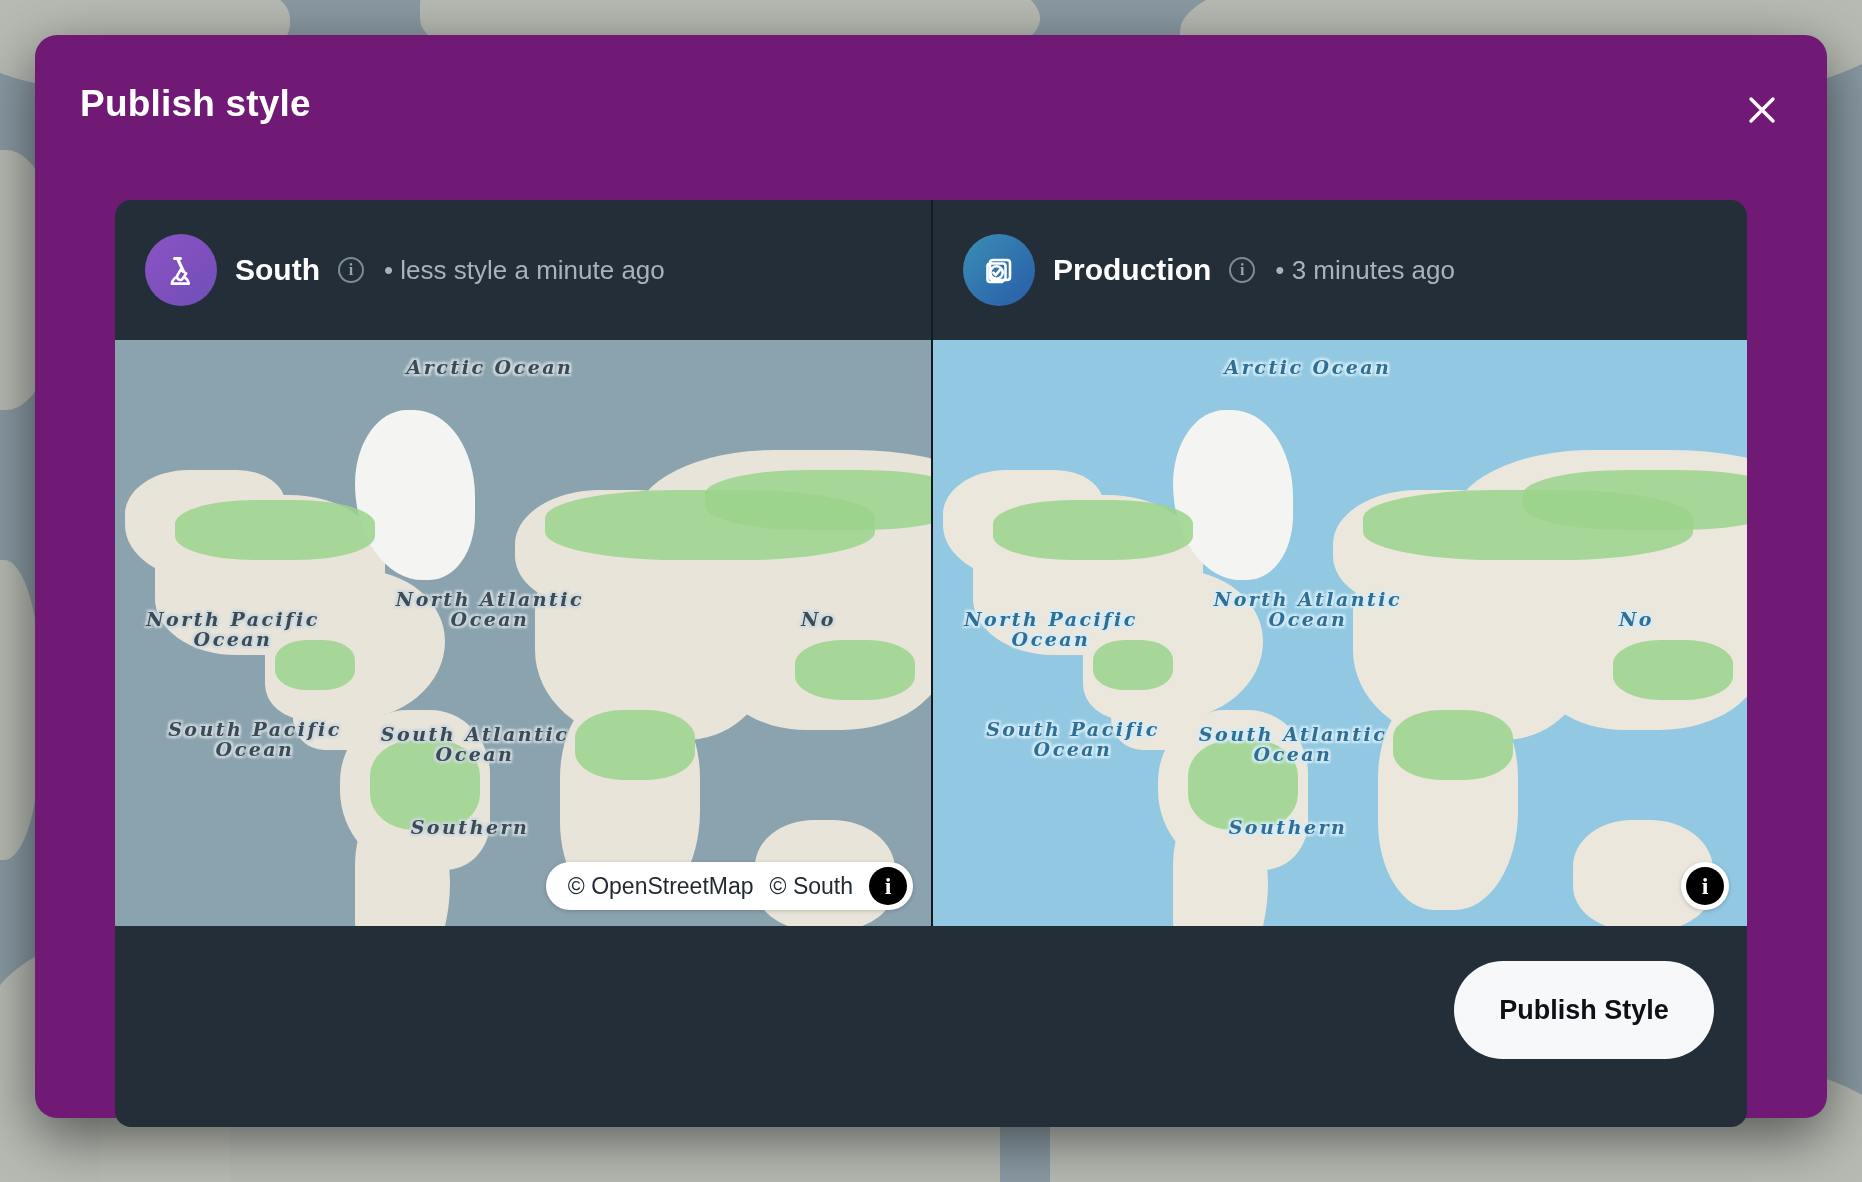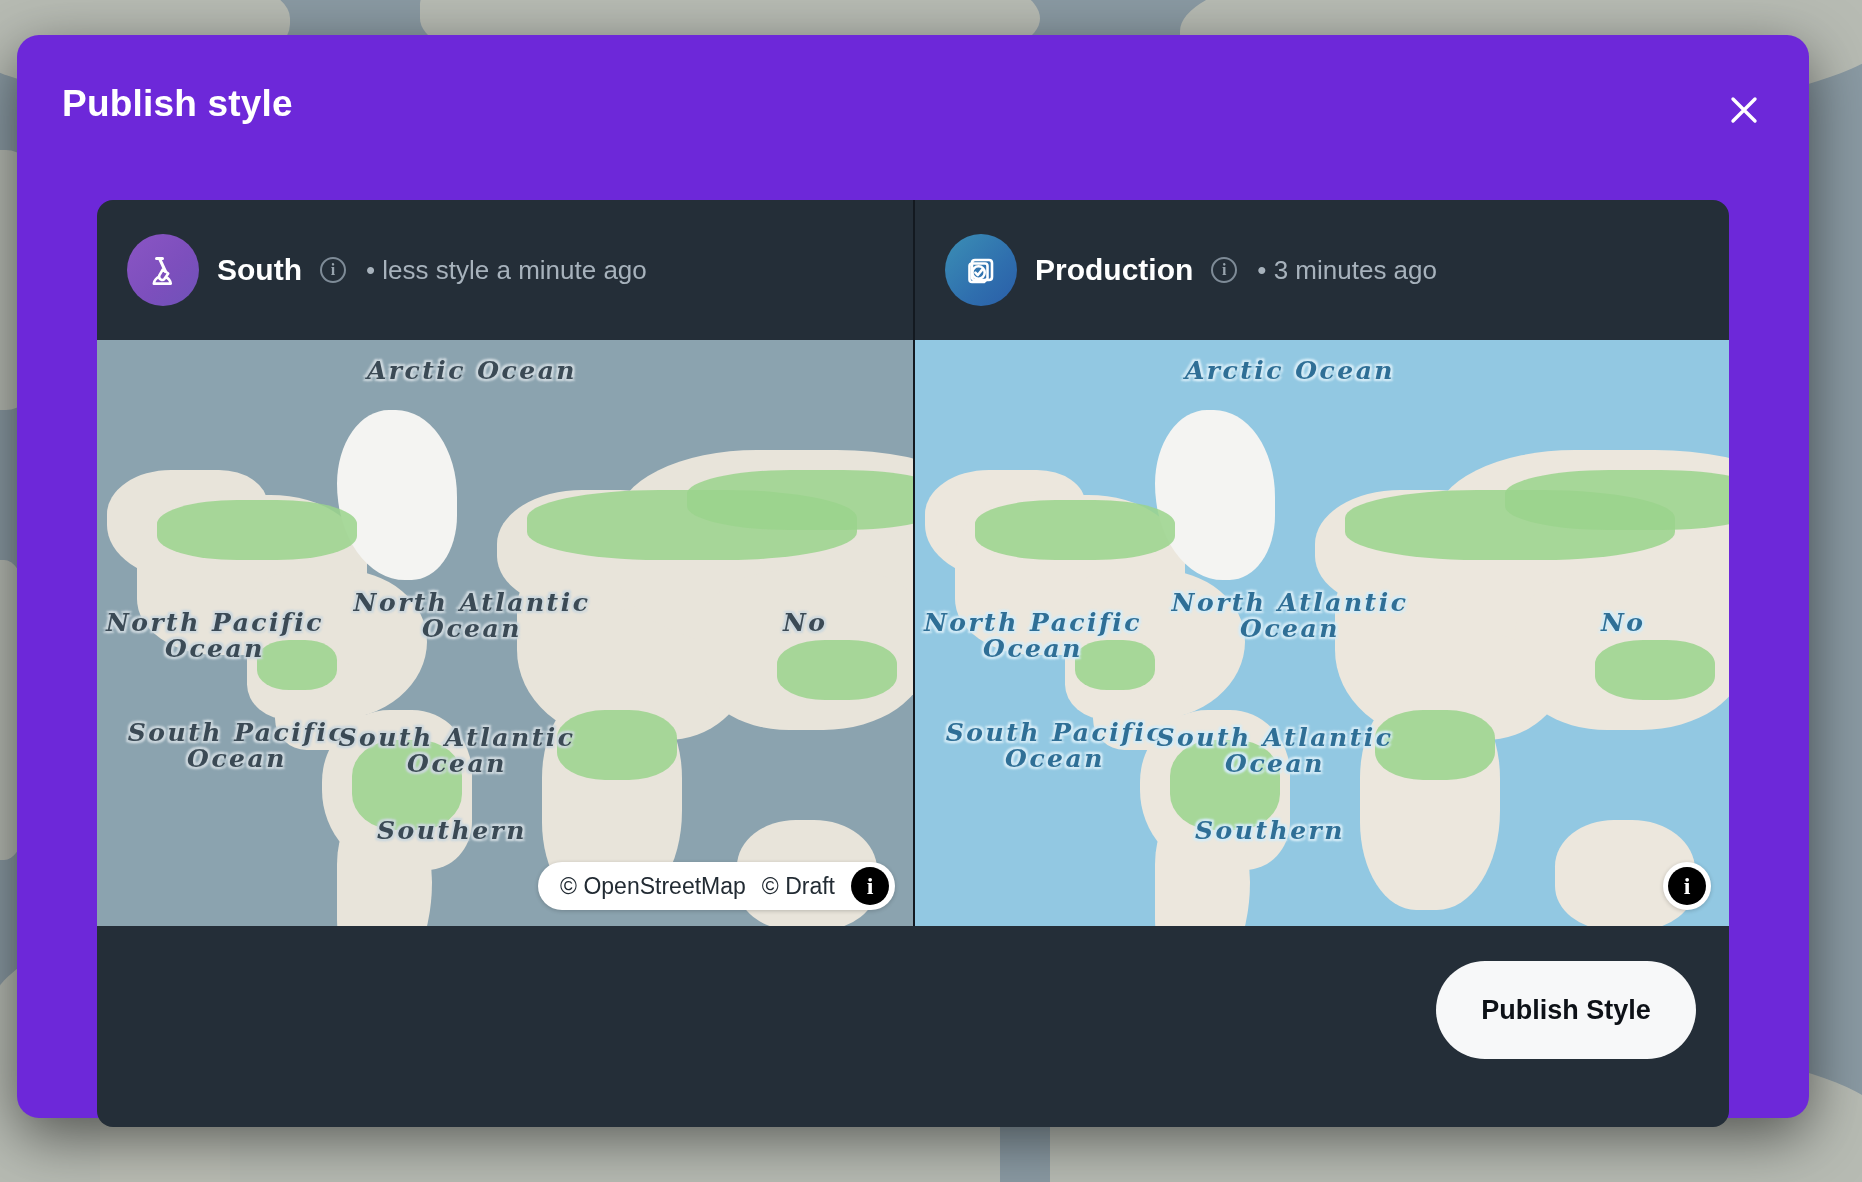--- a/index.html
+++ b/index.html
@@ -28,25 +28,25 @@
   #backdrop .bl3 { left: 1180px; top: -50px;  width: 720px; height: 170px; border-radius: 50% 45% 60% 40%; }
   #backdrop .bl4 { left: -60px;  top: 150px;  width: 120px; height: 260px; border-radius: 45%; }
   #backdrop .bl5 { left: -50px;  top: 560px;  width: 90px;  height: 300px; border-radius: 40%; }
   #backdrop .bl6 { left: 100px;  top: 1000px; width: 900px; height: 200px; border-radius: 50% 50% 0 0; }
   #backdrop .bl7 { left: 1050px; top: 1030px; width: 840px; height: 180px; border-radius: 45% 55% 0 0; }
   #backdrop .bl8 { left: -30px;  top: 940px;  width: 260px; height: 250px; border-radius: 50% 50% 0 0; }
 
   
   #modal {
     position: absolute;
-    left: 17px;
+    left: 35px;
     top: 35px;
     width: 1792px;
     height: 1083px;
-    background: #6d28d9;
+    background: #701a75;
     border-radius: 22px;
     box-shadow: 0 18px 60px rgba(0,0,0,.55);
   }
 
   #modal-header {
     position: relative;
     height: 130px;
   }
   #modal-title {
     position: absolute;
@@ -172,21 +172,21 @@
     background: #9ad48c;
     opacity: .85;
     border-radius: 40%;
   }
 
   .ocean-label {
     position: absolute;
     font-family: "DejaVu Serif", serif;
     font-style: italic;
     font-weight: 700;
-    font-size: 25px;
+    font-size: 19px;
     line-height: 1.05;
     letter-spacing: 2.5px;
     text-align: center;
     white-space: pre;
     pointer-events: none;
   }
   .map.draft .ocean-label {
     color: #3b4a55;
     text-shadow:
       -2px -2px 2px #cdd8de, 2px -2px 2px #cdd8de,
@@ -350,21 +350,21 @@
             <div class="ocean-label" style="left:30px;top:380px;width:220px;">South Pacific
 Ocean</div>
             <div class="ocean-label" style="left:240px;top:385px;width:240px;">South Atlantic
 Ocean</div>
             <div class="ocean-label" style="left:265px;top:478px;width:180px;">Southern</div>
             <div class="ocean-label" style="left:686px;top:270px;width:60px;text-align:left;">No</div>
           </div>
 
           <div class="attribution">
             <span class="credit">© OpenStreetMap</span>
-            <span class="credit">© Draft</span>
+            <span class="credit">© South</span>
             <span class="info-dot">i</span>
           </div>
         </div>
       </div>
 
       <div class="pane">
         <div class="pane-header">
           <div class="env-icon production">
             <svg width="40" height="40" viewBox="0 0 40 40" aria-hidden="true">
               <path d="M11 13 Q11 10 14 10 L28 10 Q31 10 31 13 L31 27 Q31 30 28 30 L14 30 Q11 30 11 27 Z" stroke="#ffffff" stroke-width="2.6" fill="none"></path>

